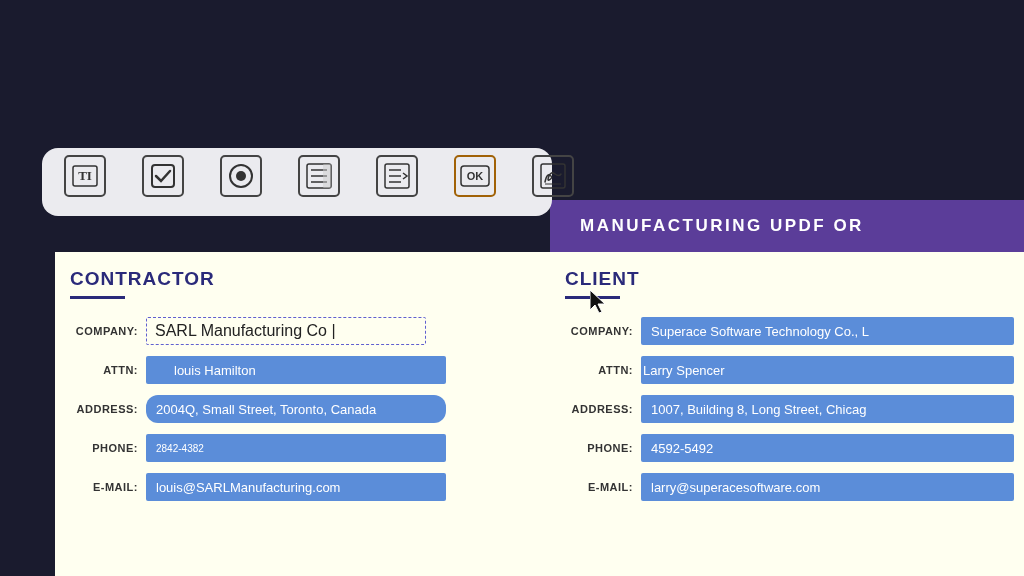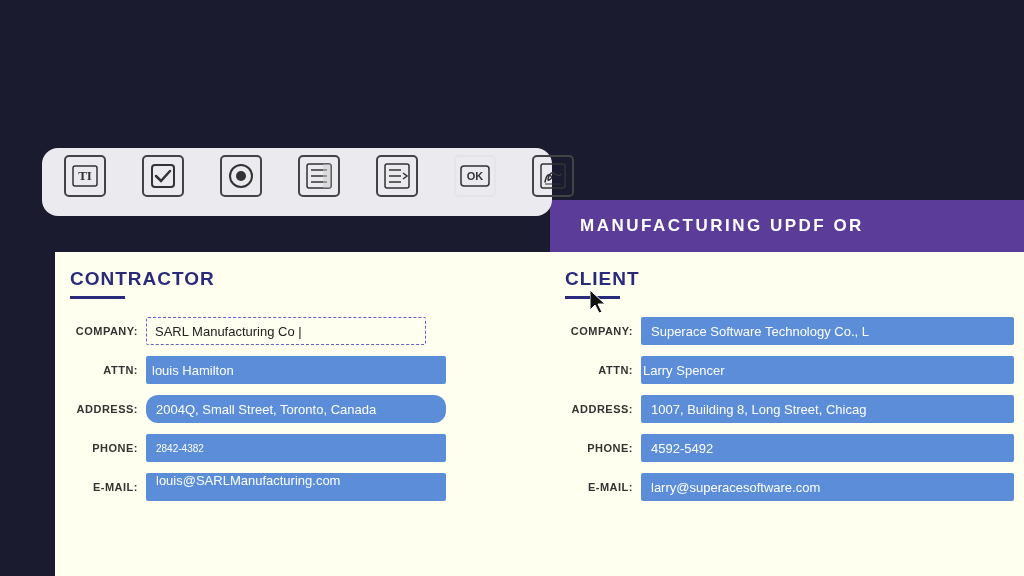--- a/index.html
+++ b/index.html
@@ -142,21 +142,21 @@
       border-radius: 5px;
       display: flex;
       align-items: center;
       justify-content: center;
       cursor: pointer;
     }
 
     .ok-box {
       width: 42px;
       height: 42px;
-      border: 2px solid #e5e5e5;
+      border: 2px solid #a16207;
       border-radius: 5px;
       display: flex;
       align-items: center;
       justify-content: center;
       font-size: 13px;
       font-weight: bold;
       color: #333;
       cursor: pointer;
     }
 
@@ -249,49 +249,49 @@
 </div>
 
 <div style="position:absolute;top:252px;left:55px;right:0;bottom:0;background:#fffff0;"></div>
 
 <div style="position:absolute;top:268px;left:70px;width:460px;">
   <div style="color:#2a2a7a;font-size:19px;font-weight:bold;letter-spacing:1px;margin-bottom:6px;">CONTRACTOR</div>
   <div style="width:55px;height:3px;background:#2a2a7a;margin-bottom:18px;"></div>
 
   <div class="form-row">
     <span class="form-label">COMPANY:</span>
-    <div style="height:28px;background:transparent;border:1.5px dashed #6060d0;border-radius:2px;padding:0 8px;font-size:13px;color:#222;display:flex;align-items:center;width:280px;">
+    <div style="height:28px;background:transparent;border:1.5px dashed #6060d0;border-radius:2px;padding:0 8px;font-size:16px;color:#222;display:flex;align-items:center;width:280px;">
       <span>SARL Manufacturing Co |</span>
     </div>
   </div>
 
   <div class="form-row">
     <span class="form-label">ATTN:</span>
-    <div style="height:28px;background:#5b8dd9;border-radius:2px;padding:0 6px;font-size:13px;color:#fff;display:flex;align-items:center;width:300px;">
+    <div style="height:28px;background:#5b8dd9;border-radius:2px;padding:0 28px;font-size:13px;color:#fff;display:flex;align-items:center;width:300px;">
       <span>louis Hamilton</span>
     </div>
   </div>
 
   <div class="form-row">
     <span class="form-label">ADDRESS:</span>
     <div style="height:28px;background:#5b8dd9;border-radius:12px;padding:0 10px;font-size:13px;color:#fff;display:flex;align-items:center;width:300px;">
       <span>2004Q, Small Street, Toronto, Canada</span>
     </div>
   </div>
 
   <div class="form-row">
     <span class="form-label">PHONE:</span>
     <div style="height:28px;background:#5b8dd9;border-radius:2px;padding:0 10px;font-size:10px;color:#fff;display:flex;align-items:center;width:300px;">
       <span>2842-4382</span>
     </div>
   </div>
 
   <div class="form-row">
     <span class="form-label">E-MAIL:</span>
-    <div style="height:28px;background:#5b8dd9;border-radius:2px;padding:0 10px;font-size:13px;color:#fff;display:flex;width:300px;">
+    <div style="height:28px;background:#5b8dd9;border-radius:2px;padding:0 10px;font-size:13px;color:#fff;display:flex;align-items:center;width:300px;">
       <span>louis@SARLManufacturing.com</span>
     </div>
   </div>
 </div>
 
 <div style="position:absolute;top:268px;left:565px;right:10px;">
   <div style="color:#2a2a7a;font-size:19px;font-weight:bold;letter-spacing:1px;margin-bottom:6px;">CLIENT</div>
   <div style="width:55px;height:3px;background:#2a2a7a;margin-bottom:18px;"></div>
 
   <div class="form-row">

